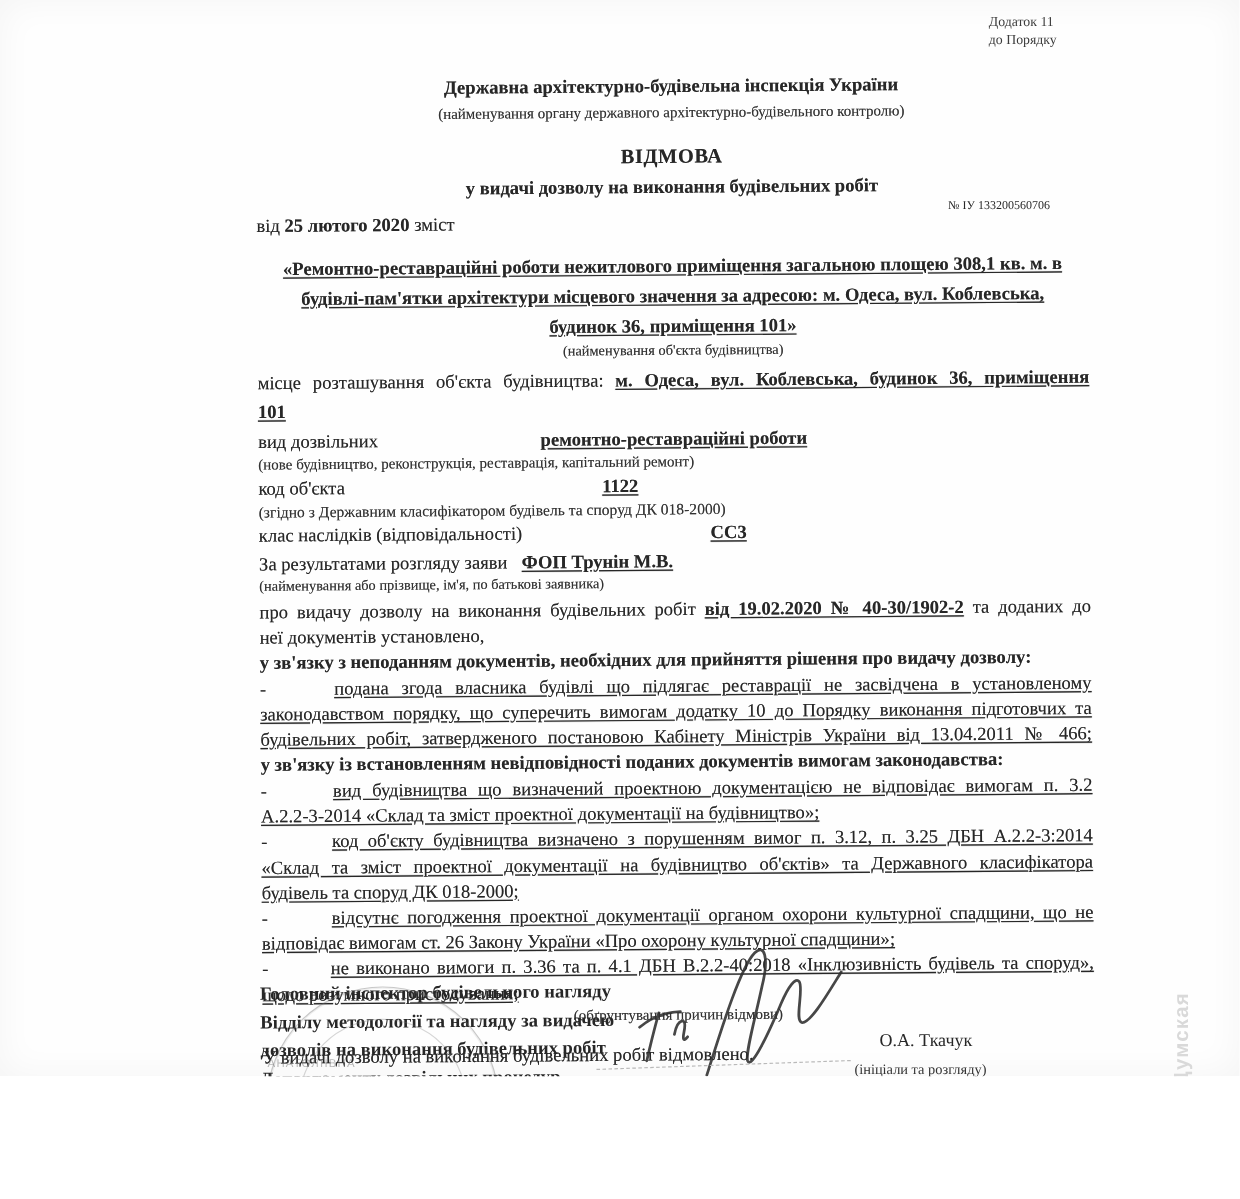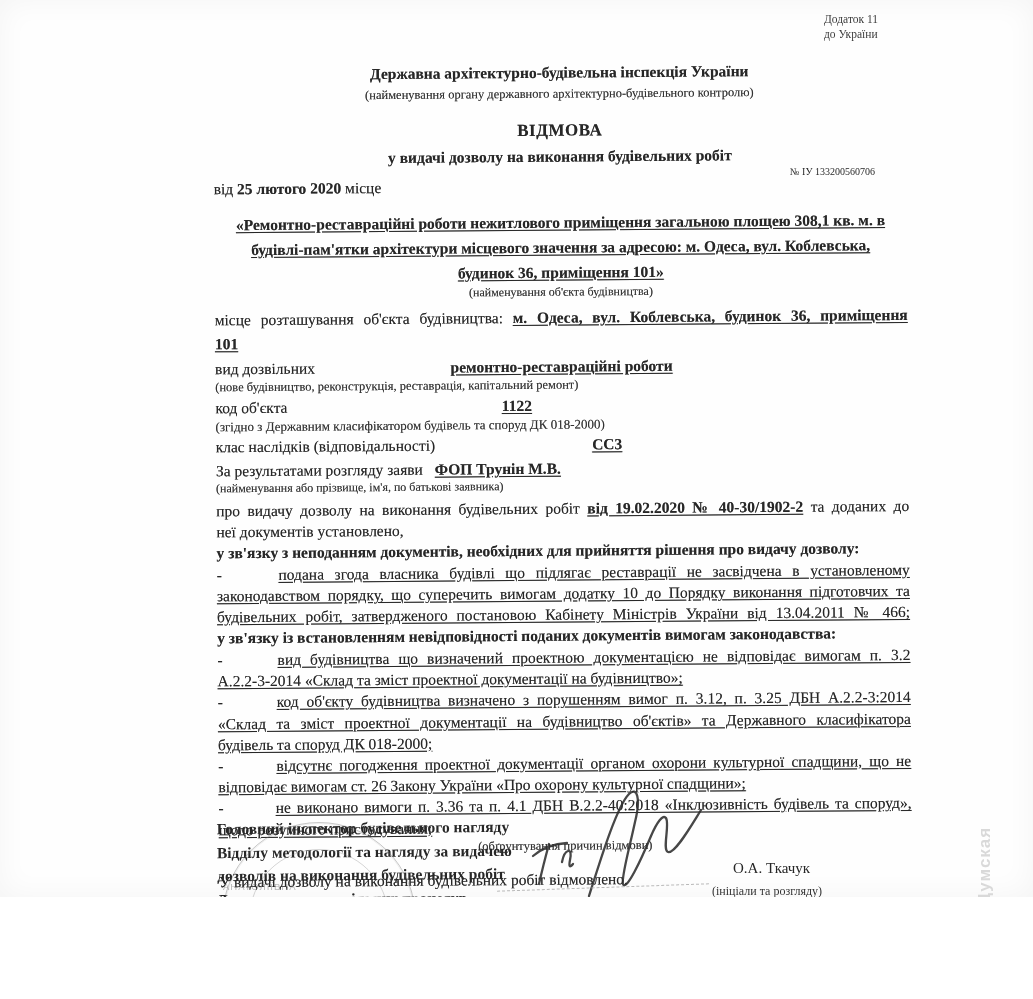--- a/index.html
+++ b/index.html
@@ -90,37 +90,37 @@
     white-space:nowrap;
   }
 </style>
 </head>
 <body>
 
 <div class="page">
 
   <div class="annex">
     <span class="line">Додаток 11</span>
-    <span class="line">до України</span>
+    <span class="line">до Порядку</span>
   </div>
 
   <div class="doc-num b">№ ІУ 133200560706</div>
 
   <div class="scan">
 
     <div class="center b org">Державна архітектурно-будівельна інспекція України</div>
     <div class="center org-note">(найменування органу державного архітектурно-будівельного контролю)</div>
 
     <div class="center b title">ВІДМОВА</div>
     <div class="center b subtitle">у видачі дозволу на виконання будівельних робіт</div>
 
     <div class="date-line">
       <span>від</span>
       <span class="b">25 лютого 2020</span>
-      <span>місце</span>
+      <span>зміст</span>
     </div>
 
     <div class="center b u obj-name">
       <span class="line">«Ремонтно-реставраційні роботи нежитлового приміщення загальною площею 308,1 кв. м. в</span>
       <span class="line">будівлі-пам'ятки архітектури місцевого значення за адресою: м. Одеса, вул. Коблевська,</span>
       <span class="line">будинок 36, приміщення 101»</span>
     </div>
     <div class="center small-note">(найменування об'єкта будівництва)</div>
 
     <div class="line jfull mt6" style="line-height:24px;">

